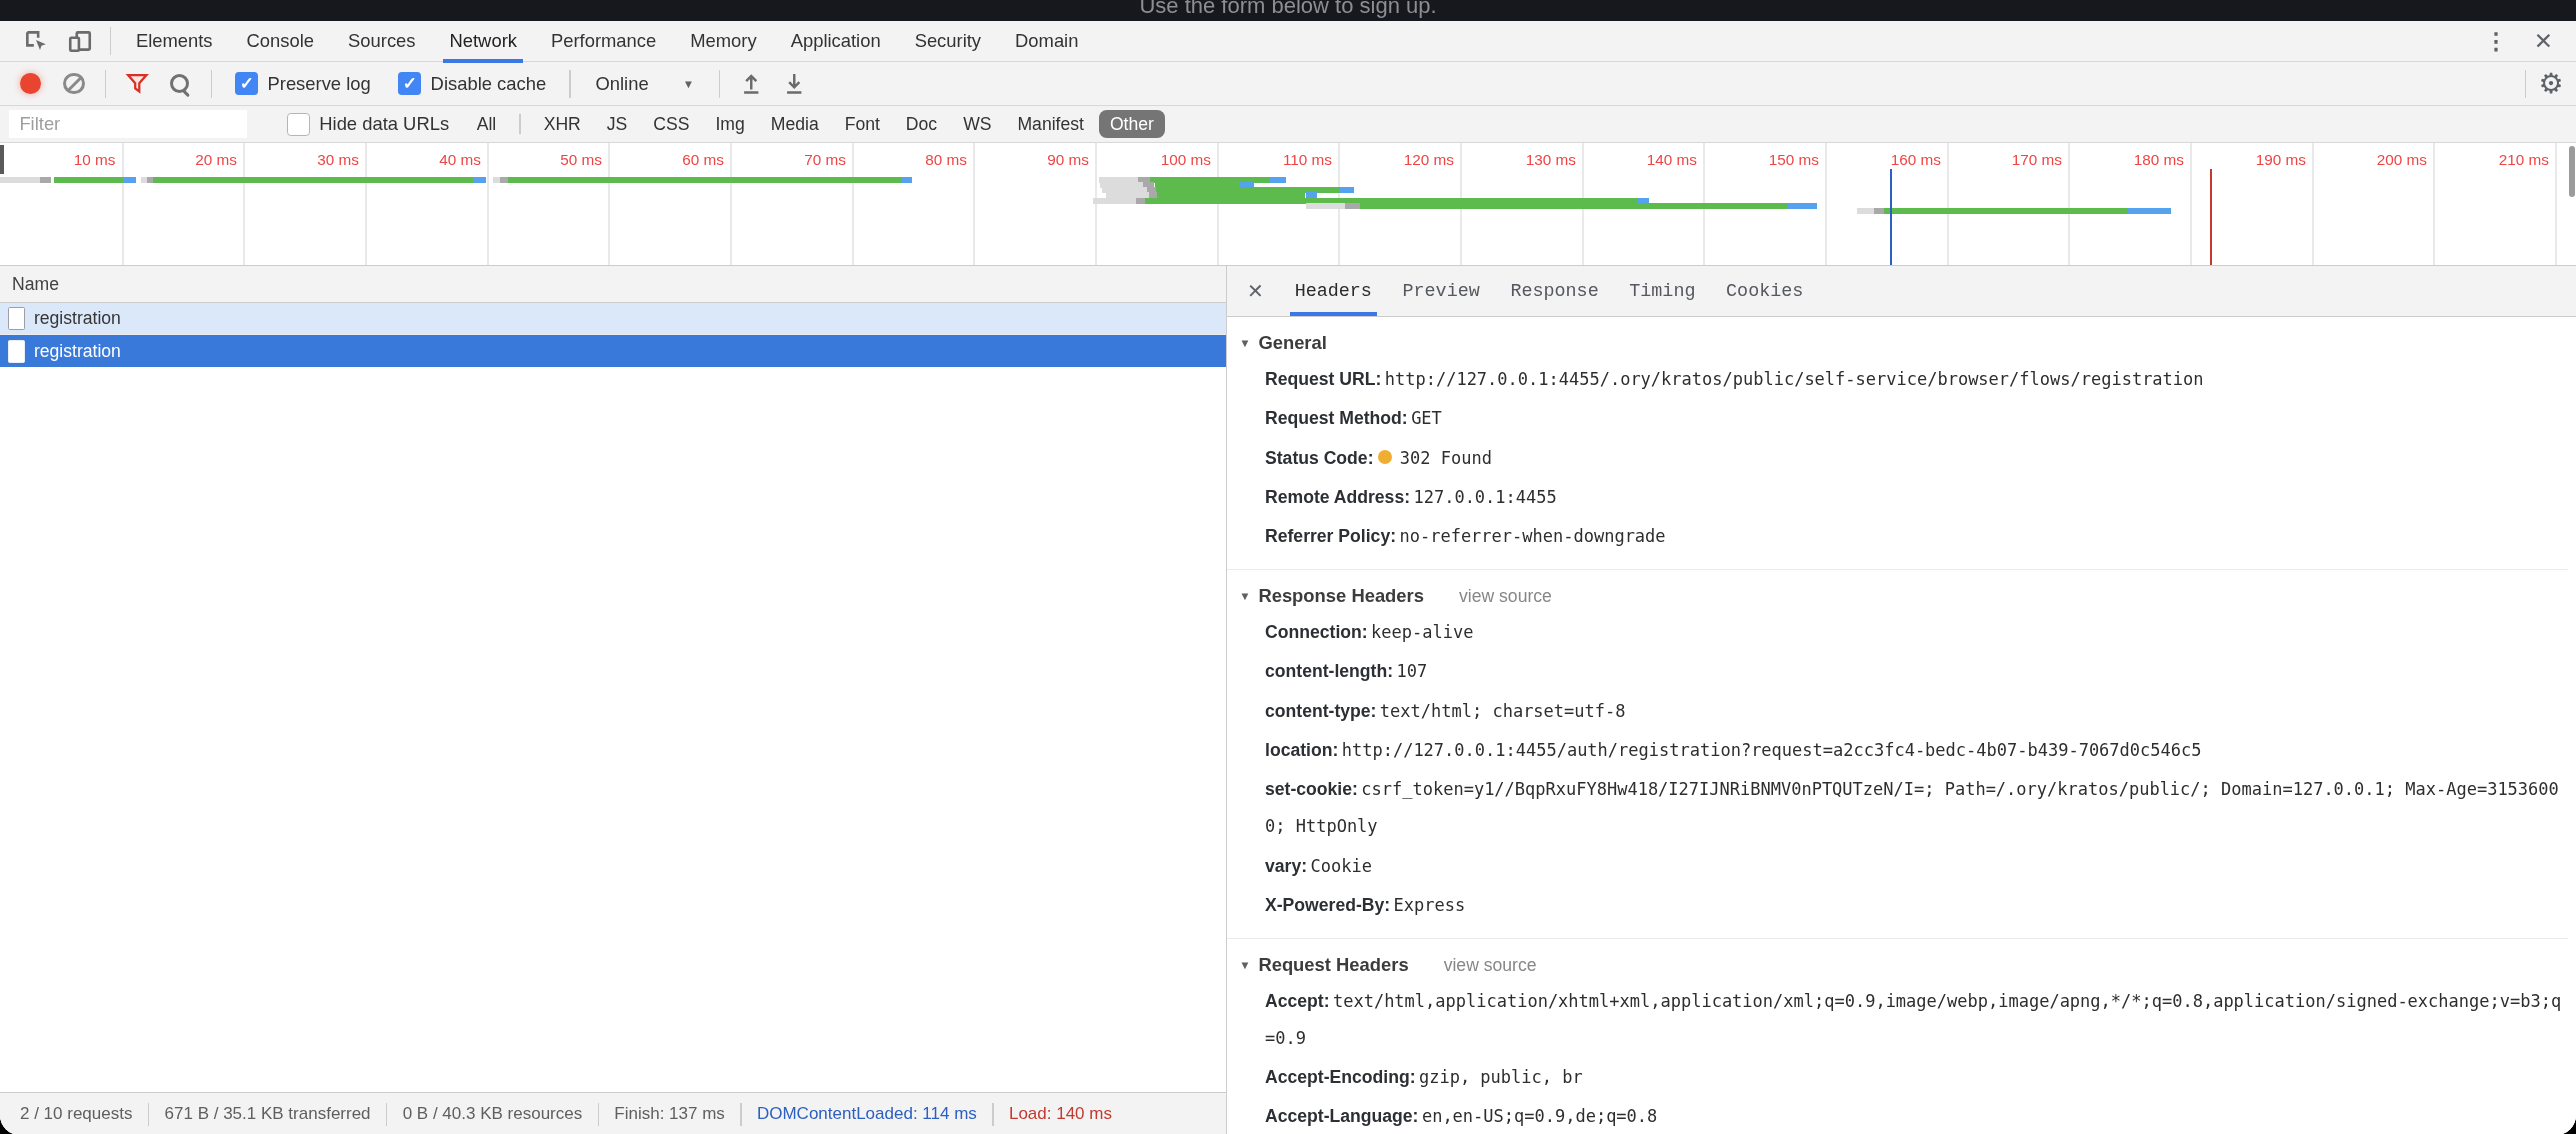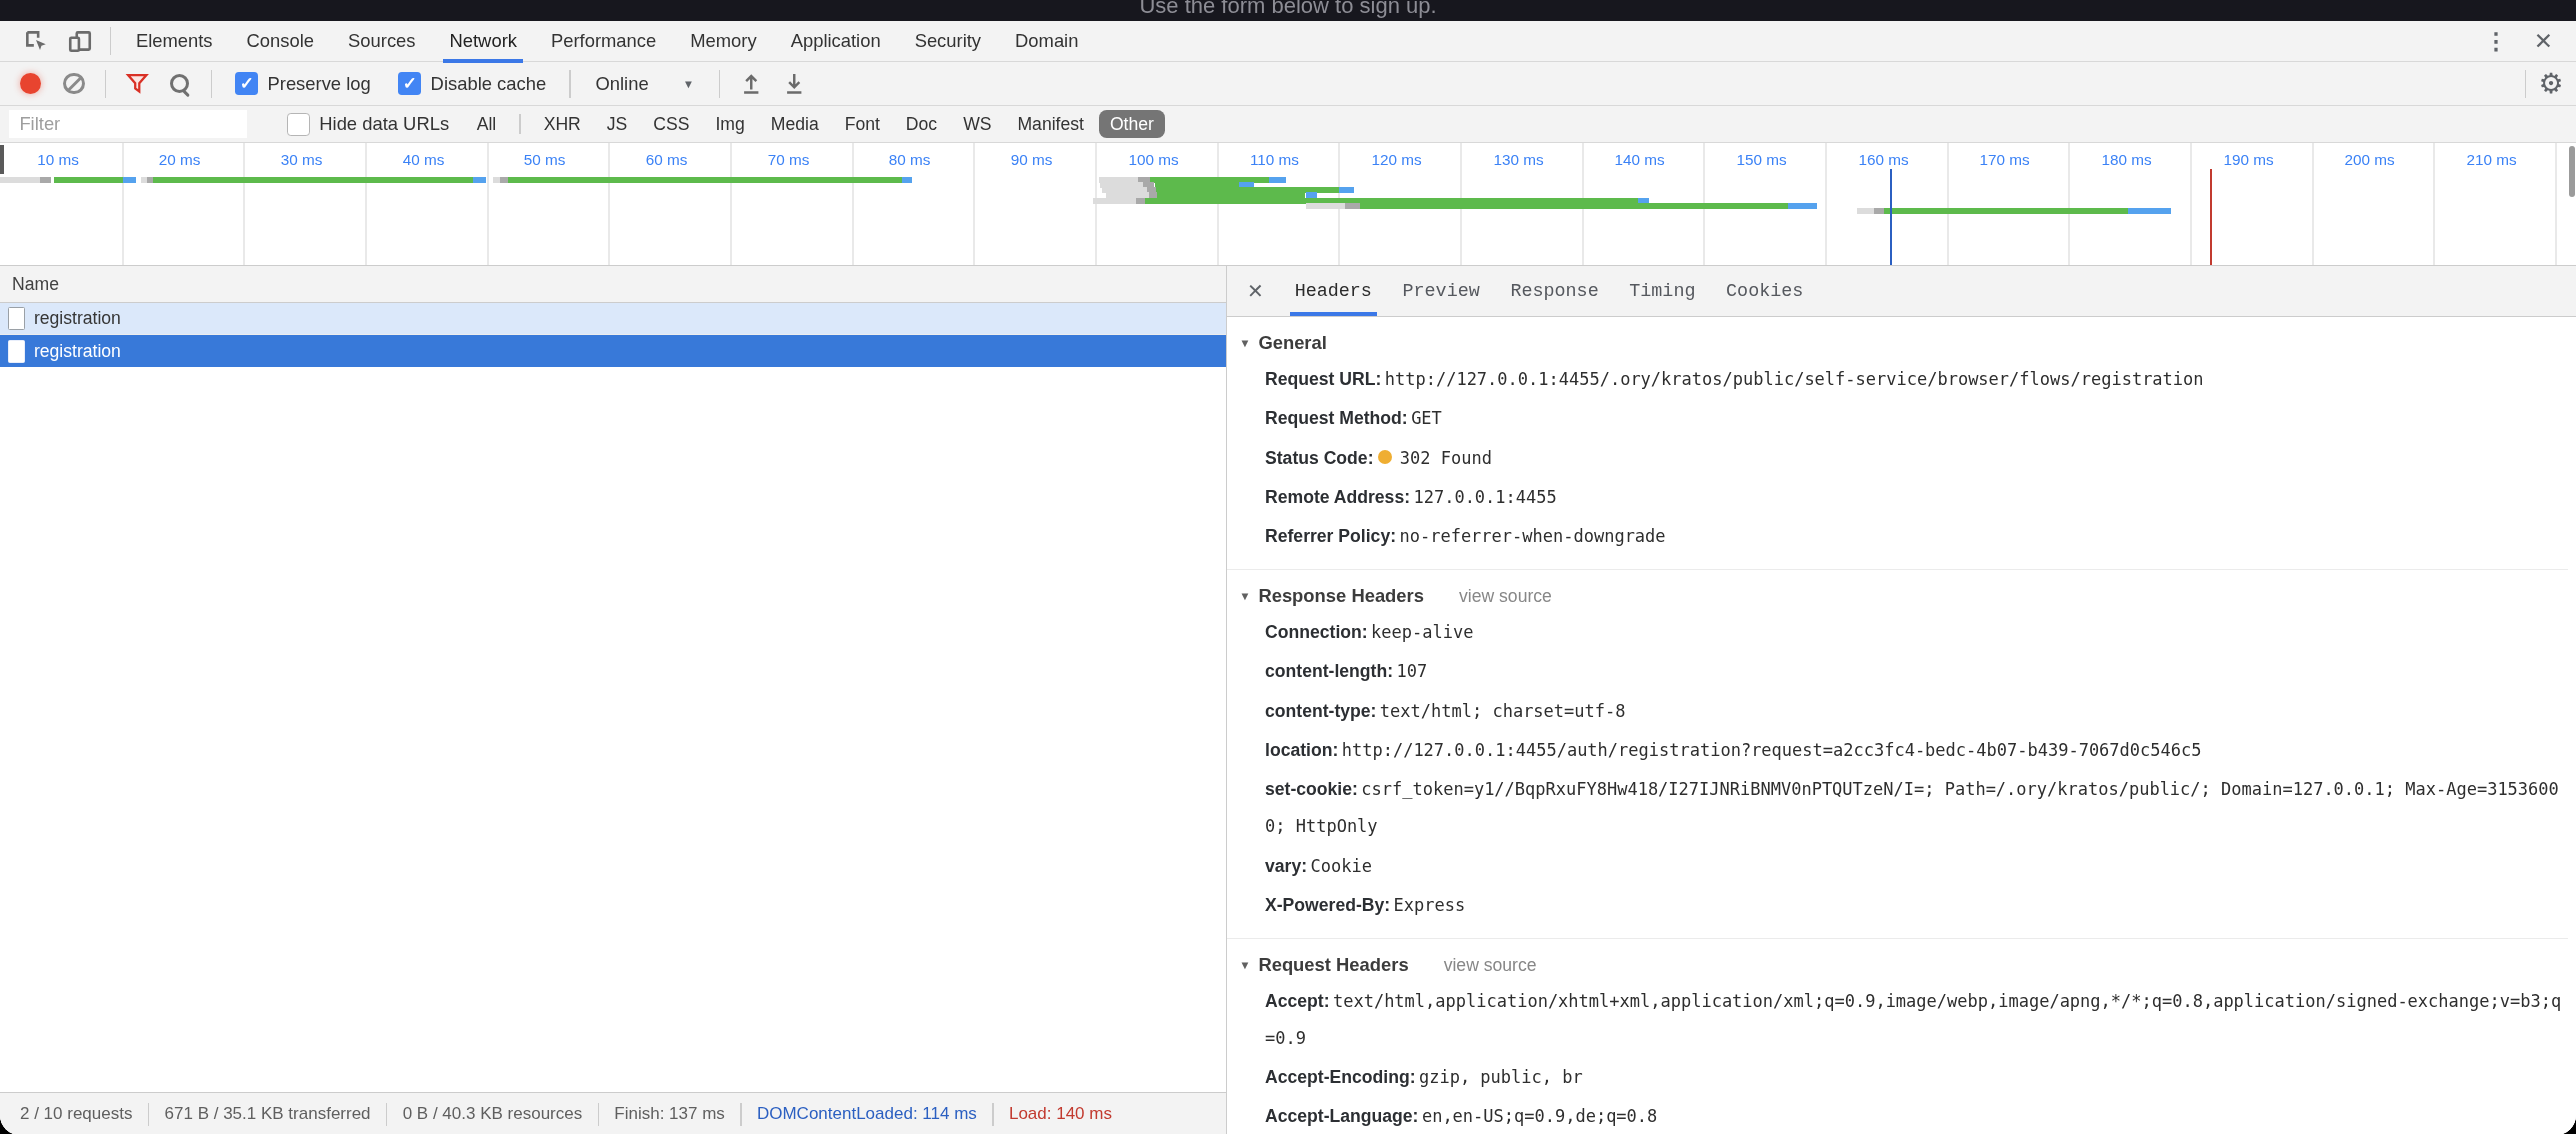--- a/index.html
+++ b/index.html
@@ -43,21 +43,21 @@
   
   .filterbar{height:37px;border-bottom:1.5px solid #d8d8d8;padding-left:9.2px;gap:4.6px;}
   .filter-input{width:238px;height:28px;border:0.8px solid #fff;background:#fff;font-size:18.4px;color:#a16207;padding:0 9.2px;outline:none;font-family:"Liberation Sans",sans-serif;}
   .filter-input::placeholder{color:#9e9e9e;}
   .pill{padding:3.1px 10.7px;font-size:17.6px;color:#333;border-radius:6.1px;cursor:pointer;flex:0 0 auto;}
   .pill.sel{background:#757575;color:#fff;border-radius:7.7px;}
   .fchk{margin-left:23px;}
   
   .overview{position:relative;height:123px;background:#fff;border-bottom:1.5px solid #ccc;flex:0 0 auto;overflow:hidden;cursor:crosshair;}
   .grid{position:absolute;top:0;bottom:0;width:1.5px;background:#e9e9e9;}
-  .tick-label{position:absolute;top:7.7px;font-size:15.3px;color:#3b82f6;text-align:center;width:115px;}
+  .tick-label{position:absolute;top:7.7px;font-size:15.3px;color:#ef4444;text-align:right;width:115px;}
   .ovbar{position:absolute;height:6.1px;}
   .ovseg{position:absolute;top:0;height:100%;}
   .evline{position:absolute;top:26px;bottom:0;width:2.3px;}
   .ovgrip{position:absolute;left:0;top:1.5px;width:3.8px;height:29px;background:#5a5a5a;}
   .ovscroll{position:absolute;right:0.8px;top:3.1px;width:6.1px;height:51px;background:#9b9b9b;border-radius:3.1px;cursor:grab;}
   
   .main{flex:1 1 auto;display:flex;min-height:0;}
   .left-pane{width:1227px;flex:0 0 auto;display:flex;flex-direction:column;border-right:1.5px solid #ccc;min-height:0;}
   .name-head{height:37px;background:#f3f3f3;border-bottom:1.5px solid #ccc;display:flex;align-items:center;padding-left:12px;font-size:17.6px;color:#424242;flex:0 0 auto;}
   .rows{flex:1 1 auto;background:#fff;min-height:0;}

